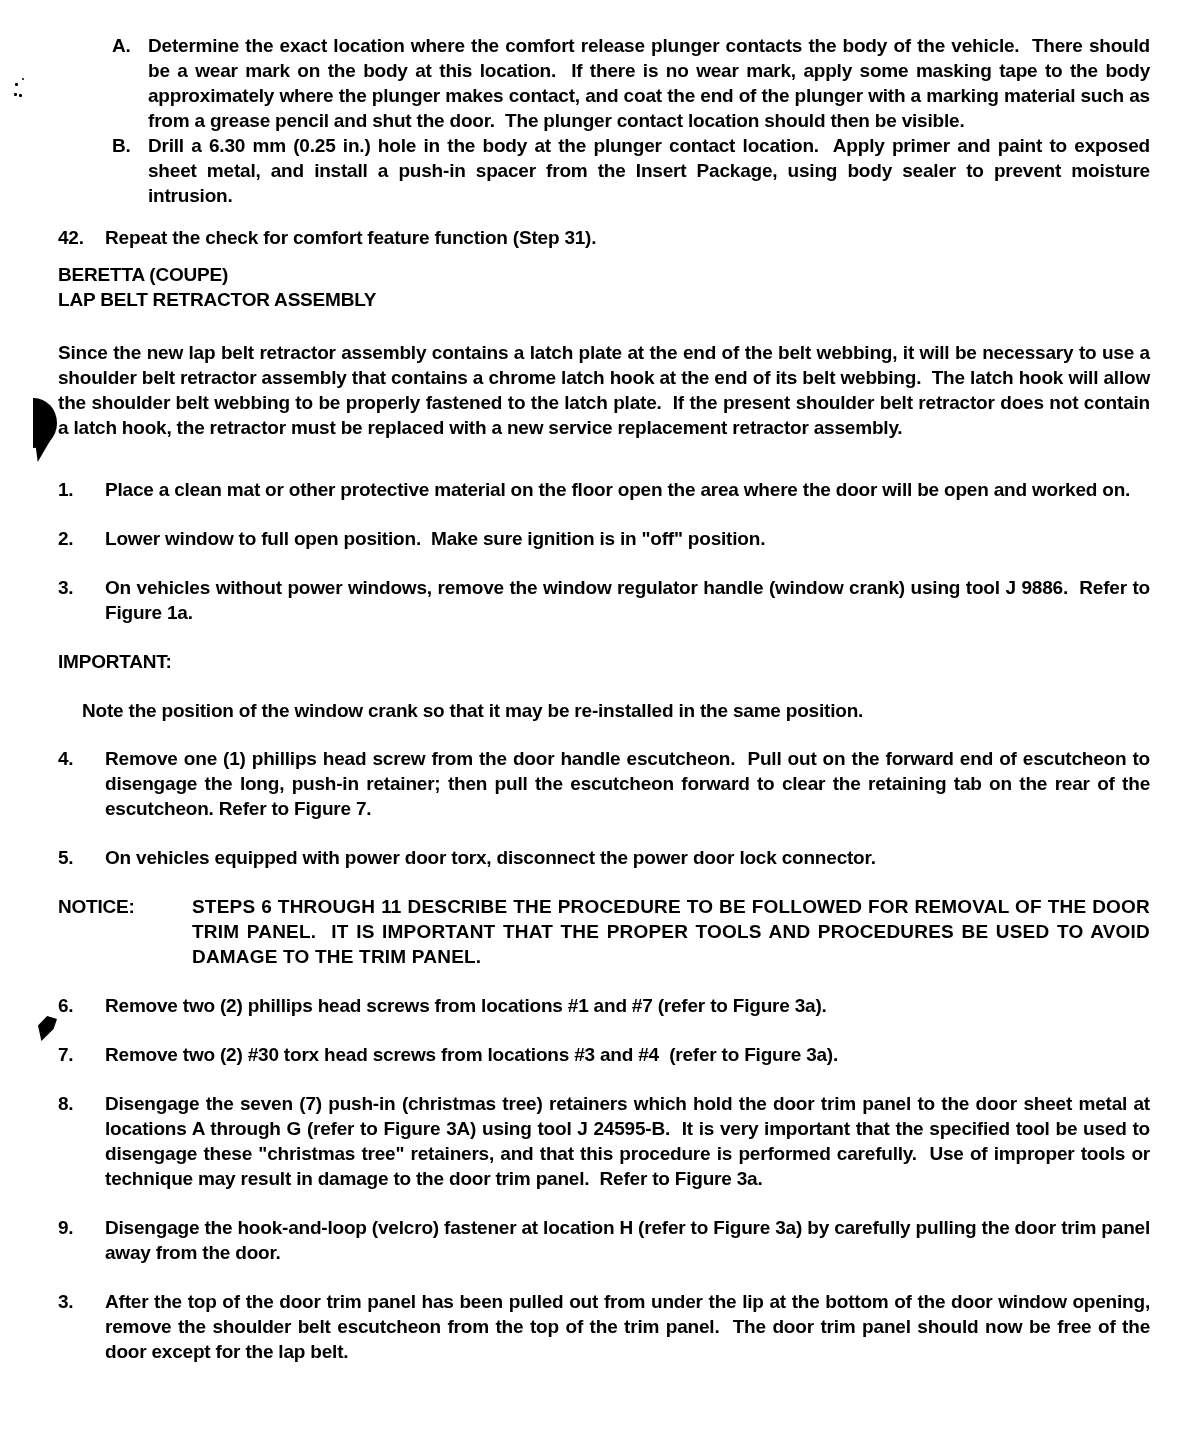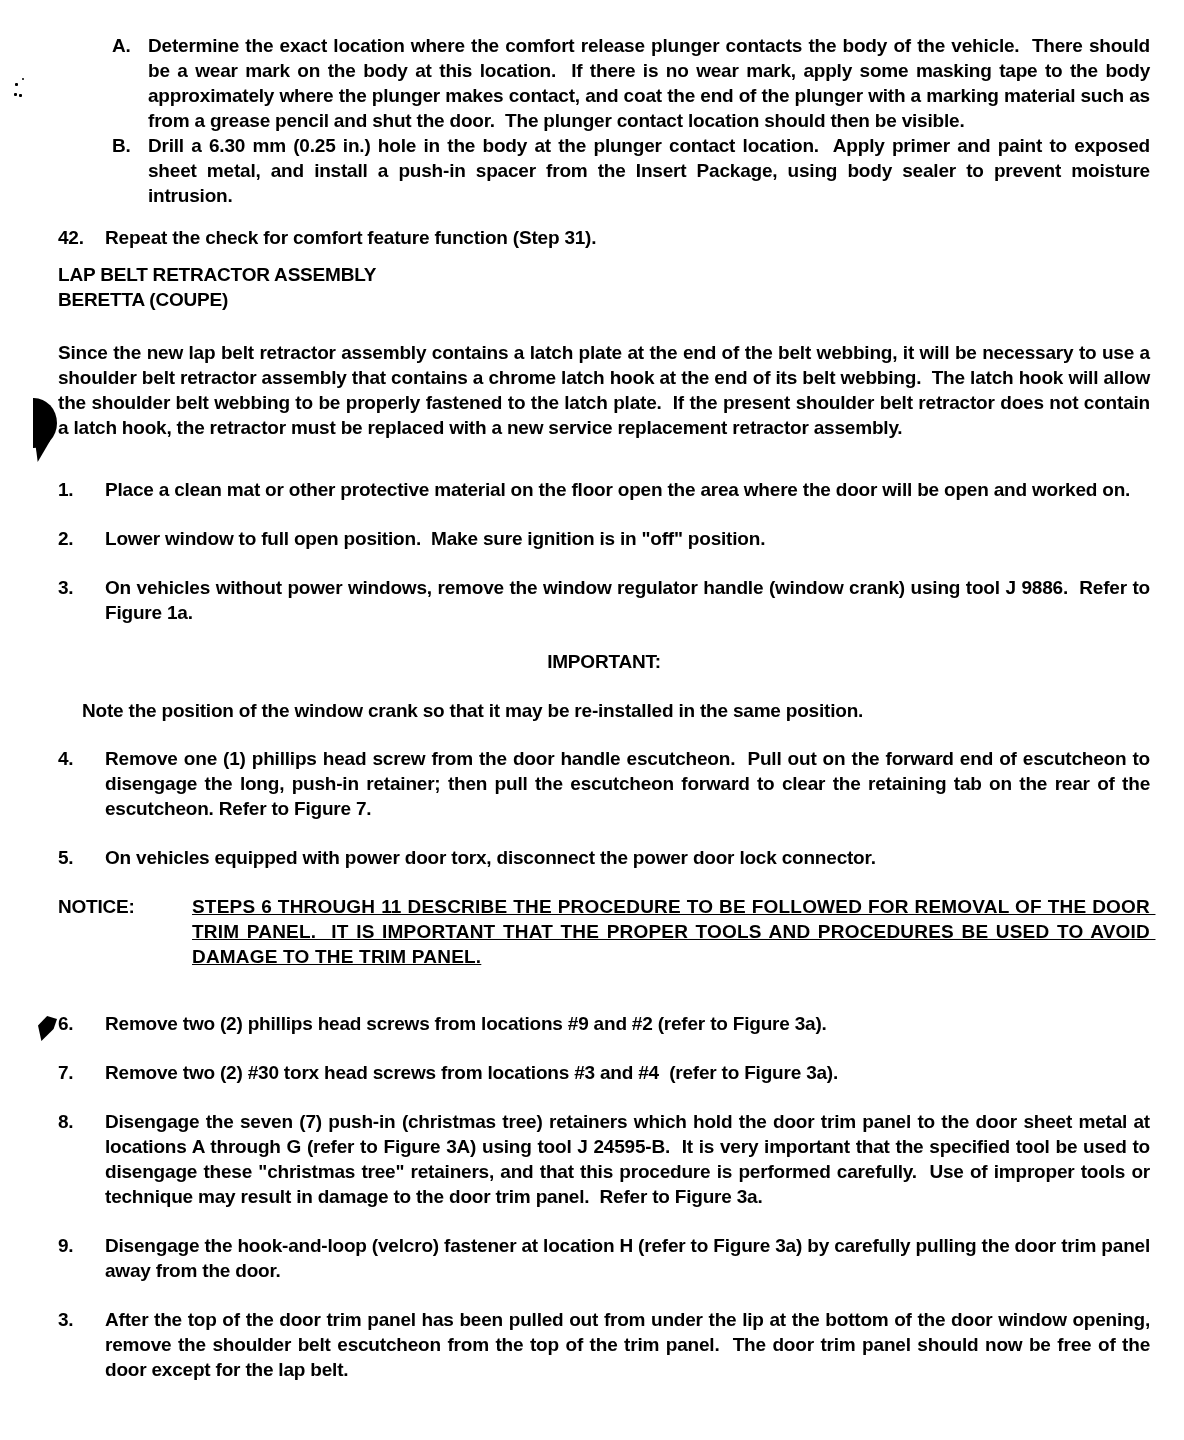--- a/index.html
+++ b/index.html
@@ -11,29 +11,29 @@
     letter-spacing:-0.2px;
   }
   .page { position:absolute; inset:0; padding:33px 34px 0 58px; }
   .txt { white-space:pre-wrap; }
   .justify { text-align:justify; }
 
   .row { display:grid; margin-bottom:22px; }
   .row .lbl { white-space:nowrap; }
   .row.letter { grid-template-columns:36px 1fr; margin-left:54px; margin-bottom:0; }
   .row.step   { grid-template-columns:47px 1fr; }
-  .row.noticeRow { grid-template-columns:134px 1fr; margin-bottom:42px; }
-  .noticeRow .txt { letter-spacing:0.2px;text-decoration:underline; }
+  .row.noticeRow { grid-template-columns:134px 1fr; margin-bottom:24px; }
+  .noticeRow .txt { letter-spacing:0.2px; }
 
   .lettered-list { margin-bottom:17px; }
   .step42 { margin-bottom:12px; }
   .heading { margin-bottom:28px; }
   .intro { margin-bottom:37px; }
   .step-block { margin-bottom:24px; }
-  .important-label { margin-bottom:24px;text-align:center; }
+  .important-label { margin-bottom:24px; }
   .important-note { margin-left:24px; margin-bottom:23px; }
 
   
   .artifact { position:absolute; background:#000; }
   .blob-half { left:33px; top:398px; width:24px; height:50px;
                border-radius:0 26px 26px 0 / 0 28px 28px 0; }
   .blob-tail { left:35px; top:441px; width:15px; height:21px;
                clip-path:polygon(0 0, 100% 0, 18% 100%); }
   .blob-comma { left:38px; top:1016px; width:19px; height:25px;
                 clip-path:polygon(0 38%, 48% 0, 100% 12%, 82% 52%, 18% 100%); }
@@ -58,22 +58,22 @@
       <span class="txt justify">Drill a 6.30 mm (0.25 in.) hole in the body at the plunger contact location.  Apply primer and paint to exposed sheet metal, and install a push-in spacer from the Insert Package, using body sealer to prevent moisture intrusion.</span>
     </div>
   </div>
 
   <div class="row step step42">
     <span class="lbl">42.</span>
     <span class="txt">Repeat the check for comfort feature function (Step 31).</span>
   </div>
 
   <div class="heading">
+    <div>BERETTA (COUPE)</div>
     <div>LAP BELT RETRACTOR ASSEMBLY</div>
-    <div>BERETTA (COUPE)</div>
   </div>
 
   <p class="txt justify intro">Since the new lap belt retractor assembly contains a latch plate at the end of the belt webbing, it will be necessary to use a shoulder belt retractor assembly that contains a chrome latch hook at the end of its belt webbing.  The latch hook will allow the shoulder belt webbing to be properly fastened to the latch plate.  If the present shoulder belt retractor does not contain a latch hook, the retractor must be replaced with a new service replacement retractor assembly.</p>
 
   <div class="row step step-block">
     <span class="lbl">1.</span>
     <span class="txt justify">Place a clean mat or other protective material on the floor open the area where the door will be open and worked on.</span>
   </div>
 
   <div class="row step step-block">
@@ -101,21 +101,21 @@
     <span class="txt">On vehicles equipped with power door torx, disconnect the power door lock connector.</span>
   </div>
 
   <div class="row noticeRow">
     <span class="lbl">NOTICE:</span>
     <span class="txt justify">STEPS 6 THROUGH 11 DESCRIBE THE PROCEDURE TO BE FOLLOWED FOR REMOVAL OF THE DOOR TRIM PANEL.  IT IS IMPORTANT THAT THE PROPER TOOLS AND PROCEDURES BE USED TO AVOID DAMAGE TO THE TRIM PANEL.</span>
   </div>
 
   <div class="row step step-block">
     <span class="lbl">6.</span>
-    <span class="txt">Remove two (2) phillips head screws from locations #9 and #2 (refer to Figure 3a).</span>
+    <span class="txt">Remove two (2) phillips head screws from locations #1 and #7 (refer to Figure 3a).</span>
   </div>
 
   <div class="row step step-block">
     <span class="lbl">7.</span>
     <span class="txt">Remove two (2) #30 torx head screws from locations #3 and #4  (refer to Figure 3a).</span>
   </div>
 
   <div class="row step step-block">
     <span class="lbl">8.</span>
     <span class="txt justify">Disengage the seven (7) push-in (christmas tree) retainers which hold the door trim panel to the door sheet metal at locations A through G (refer to Figure 3A) using tool J 24595-B.  It is very important that the specified tool be used to disengage these "christmas tree" retainers, and that this procedure is performed carefully.  Use of improper tools or technique may result in damage to the door trim panel.  Refer to Figure 3a.</span>

